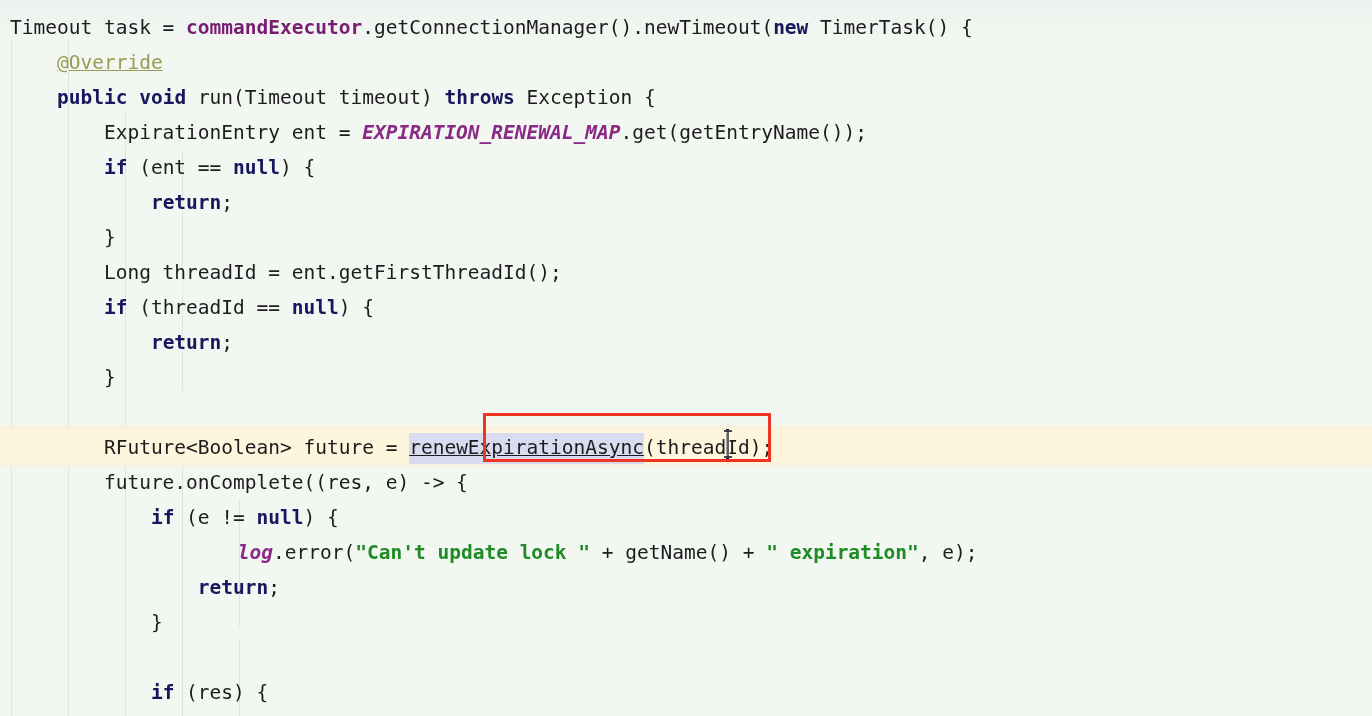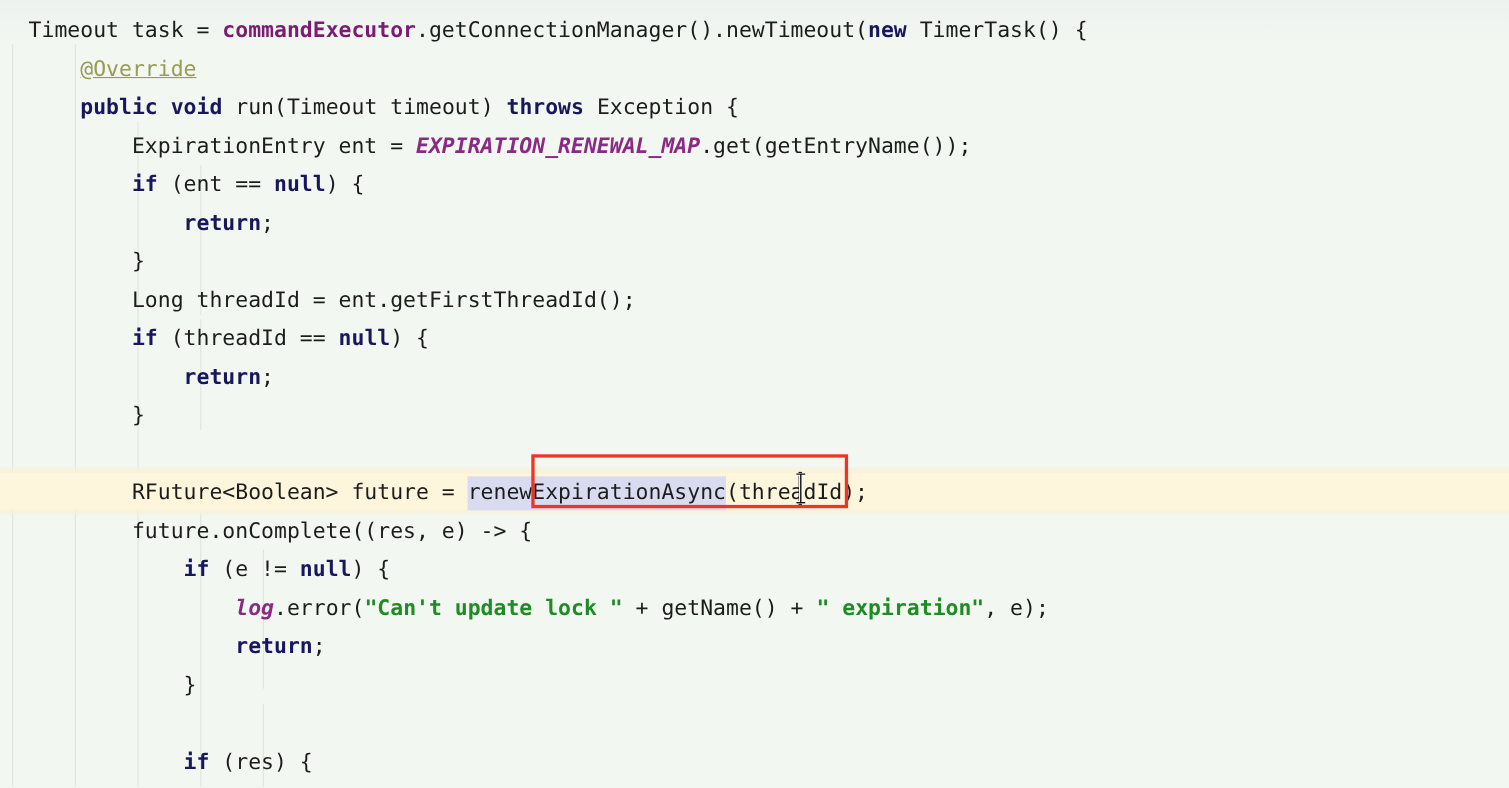--- a/index.html
+++ b/index.html
@@ -57,42 +57,43 @@
     height: 5px;
     background: #fbf0d1;
   }
   #current-line::before { top: -4px; opacity: .55; }
   #current-line::after  { bottom: -4px; opacity: .55; }
 
   
   #code {
     position: relative;
     z-index: 2;
-    padding: 10px 0 0 16px;
+    padding: 10px 0 0 0;
     white-space: pre;
   }
   .line {
     height: 35px;
     padding-left: 10px;
     box-sizing: border-box;
   }
 
   
   .kw      { color: #17175e; font-weight: bold; }
   .anno    { color: #9a9a55; text-decoration: underline; }
   .field   { color: #7a1d72; font-weight: bold; }
   .constf  { color: #8a2a86; font-weight: bold; font-style: italic; text-align: right; }
-  .logf    { color: #8a2a86; font-weight: bold; font-style: italic; }
+  .logf    { color: #8a2a86; font-weight: bold; font-style: italic; margin-left: 40px; }
   .str     { color: #1f8b24; font-weight: bold; }
   .plain   { color: #1c1c1c; }
 
   
   .sel {
     background: #d9dcf0;
     padding: 3px 0 5px 0;
+    text-decoration: underline;
   }
 
   
   #focus-box {
     position: absolute;
     left: 483px;
     top: 413px;
     width: 288px;
     height: 49px;
     border: 3px solid #ee3524;

